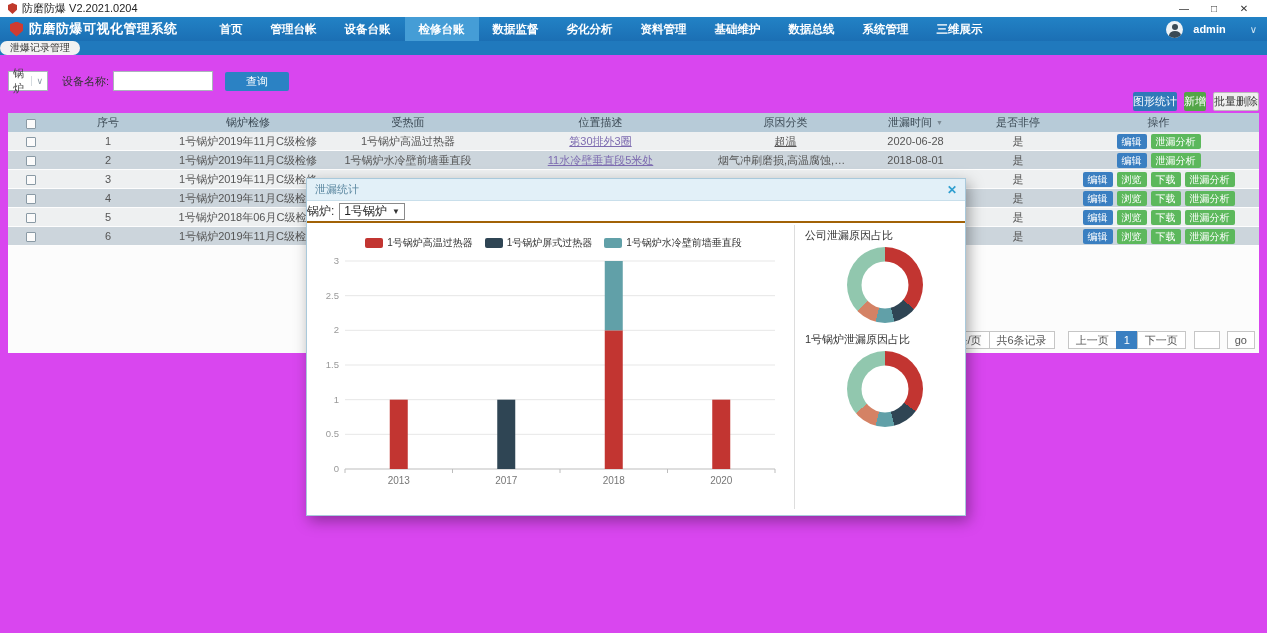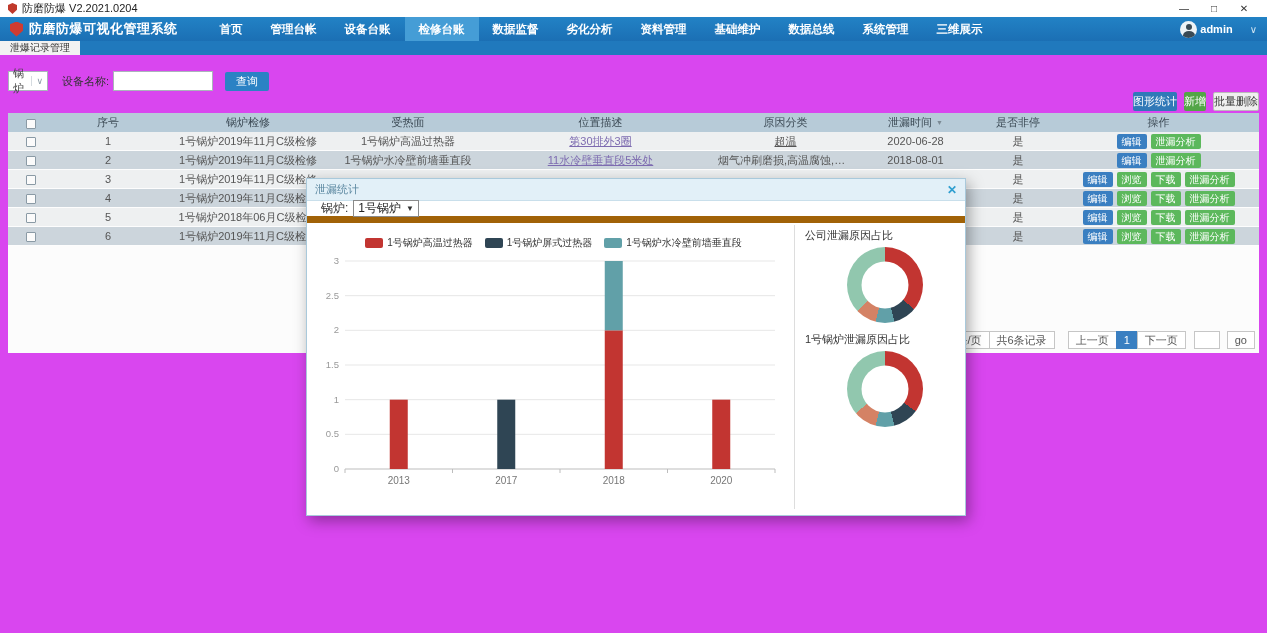--- a/index.html
+++ b/index.html
@@ -12,38 +12,38 @@
   .win-controls { margin-left:auto; display:flex; gap:0; }
   .wc { width:30px; text-align:center; font-size:10px; color:#333; cursor:pointer; line-height:17px; }
 
   
   .nav { position:absolute; top:17px; left:0; right:0; height:24px; background:linear-gradient(#2282c5,#1b6fb4); display:flex; align-items:center; padding:0 10px 0 10px; }
   .shield { width:13px; height:15px; background:#d03b30; clip-path:polygon(50% 0,100% 18%,100% 62%,50% 100%,0 62%,0 18%); margin-right:6px; flex:none; }
   .brand { color:#fff; font-weight:bold; font-size:13px; letter-spacing:.5px; margin-right:28px; white-space:nowrap; }
   .nav-menu { display:flex; height:100%; }
   .nav-item { color:#fff; font-size:11.5px; font-weight:bold; padding:0 14px; display:flex; align-items:center; cursor:pointer; white-space:nowrap; }
   .nav-item.active { background:#459dd6; }
-  .user-area { margin-left:auto; display:flex; align-items:center; gap:3px; cursor:pointer; }
+  .user-area { margin-left:auto; display:flex; align-items:center; gap:10px; cursor:pointer; }
   .avatar { width:17px; height:17px; border-radius:50%; background:#eef3f6; position:relative; overflow:hidden; flex:none; }
   .avatar::before { content:''; position:absolute; top:3px; left:5.5px; width:6px; height:6px; border-radius:50%; background:#3a4a55; }
   .avatar::after { content:''; position:absolute; top:10.5px; left:2.5px; width:12px; height:9px; border-radius:50%; background:#3a4a55; }
   .uname { color:#fff; font-size:11px; font-weight:bold; }
   .uchev { color:#cfe4f2; font-size:10px; margin-left:14px; }
 
   
   .tabstrip { position:absolute; top:41px; left:0; right:0; height:14px; background:#2079bd; }
-  .tab { position:absolute; left:0; top:0; height:14px; background:#f2f2f2; color:#333; font-size:10px; line-height:14px; padding:0 10px; cursor:pointer; }
+  .tab { position:absolute; left:0; top:0; height:14px; background:#f2f2f2; color:#333; font-size:10px; line-height:14px; padding:0 10px; cursor:pointer;border-radius:7px; }
 
   
   .filter-row { position:absolute; top:71px; left:8px; display:flex; align-items:center; font-size:11px; }
   .select { width:40px; height:20px; background:#fff; border:1px solid #aab4bb; display:flex; align-items:center; padding:0 4px; color:#444; cursor:pointer; }
   .select .chev { margin-left:auto; color:#8a9aa5; font-size:9px; border-left:1px solid #d5dbe0; padding-left:4px; }
   .flabel { margin:0 4px 0 14px; color:#333; }
   .finput { width:100px; height:20px; border:1px solid #aab4bb; background:#fff; font-size:11px; padding:0 4px; }
-  .btn-query { margin-left:12px; width:44px; height:19px; background:#2b82c4; color:#fff; border:none; border-radius:2px; font-size:11px; cursor:pointer; }
+  .btn-query { margin-left:12px; width:64px; height:19px; background:#2b82c4; color:#fff; border:none; border-radius:2px; font-size:11px; cursor:pointer; }
 
   
   .toolbar { position:absolute; top:92px; right:8px; display:flex; gap:7px; }
   .toolbar button { height:19px; border:none; border-radius:2px; font-size:11px; padding:0 0; cursor:pointer; }
   .btn-blue { background:#3079b8; color:#fff; }
   .btn-green { background:#53a547; color:#fff; }
   .btn-gray { background:#efefef; color:#333; border:1px solid #bbb !important; }
 
   
   .panel { position:absolute; top:113px; left:8px; right:8px; height:240px; background:#fcfcfc; }
@@ -67,21 +67,21 @@
   .pg-active { background:#3a7fc1; border-color:#3a7fc1; color:#fff; }
   .pg-gap { width:14px; }
   .pg-sgap { width:8px; }
   .pg-input { width:26px; height:18px; border:1px solid #c6c6c6; background:#fff; }
 
   
   .modal { position:absolute; left:306px; top:178px; width:660px; height:338px; background:#fff; border:1px solid #a9c9db; box-shadow:3px 5px 14px rgba(0,0,0,.35); z-index:10; }
   .modal-head { height:22px; background:#e2f0f8; border-bottom:1px solid #c9dfeb; display:flex; align-items:center; padding:0 8px; }
   .modal-title { font-size:11px; color:#5b87a0; }
   .modal-close { margin-left:auto; color:#2f9fd0; font-size:12px; font-weight:bold; cursor:pointer; }
-  .modal-selrow { height:22px; display:flex; align-items:center; padding-left:14px; border-bottom:7px solid #a16207; }
+  .modal-selrow { height:22px; display:flex; align-items:center; border-bottom:2px solid #a16207; }
   .mlabel { font-size:12px; color:#333; margin-right:5px; }
   .mselect { border:1px solid #8a8a8a; background:#fff; font-size:12px; color:#222; padding:0 4px; height:17px; display:inline-flex; align-items:center; gap:5px; cursor:pointer; }
   .mchev { font-size:8px; color:#333; }
   .modal-body { display:flex; height:292px; }
   .chart-pane { width:487px; position:relative; padding-left:6px; }
   .legend { display:flex; justify-content:center; gap:12px; margin-top:13px; }
   .lg-item { display:flex; align-items:center; gap:4px; font-size:10px; color:#333; }
   .lg-swatch { width:18px; height:10px; border-radius:2px; display:inline-block; }
   .barchart { margin-top:1px; }
   .vdivider { width:1px; background:#ddd; margin-top:2px; height:284px; }

